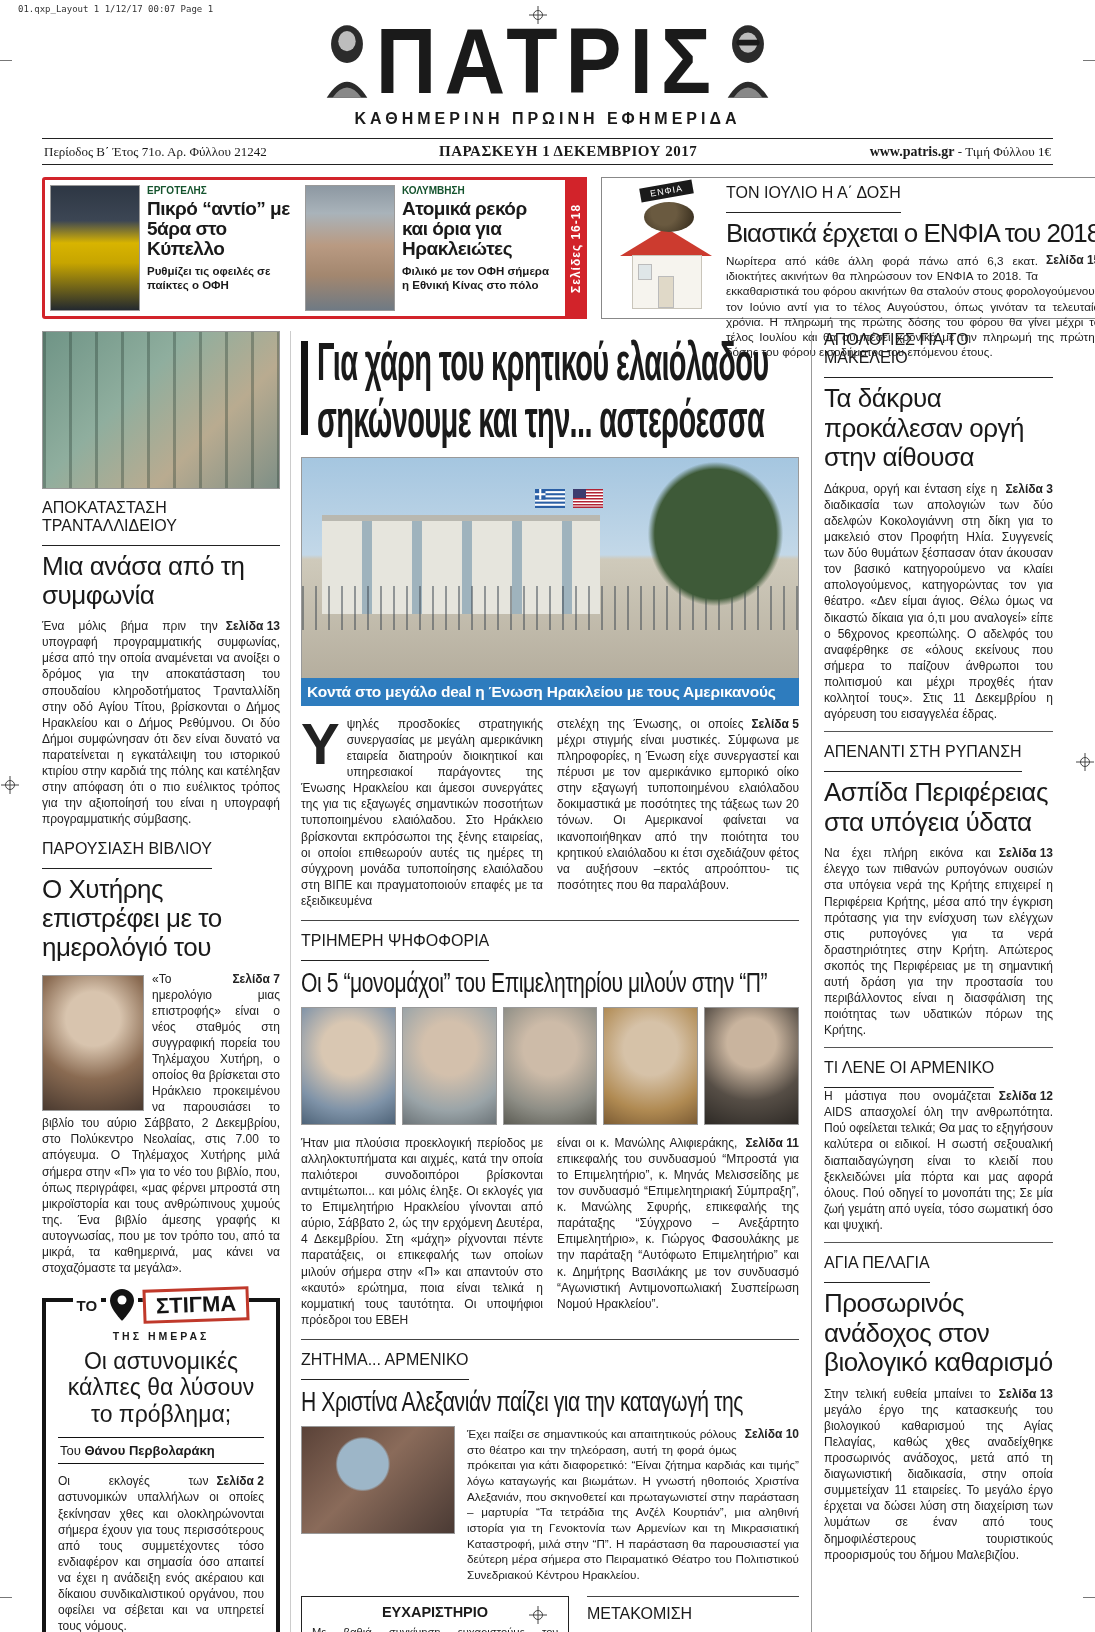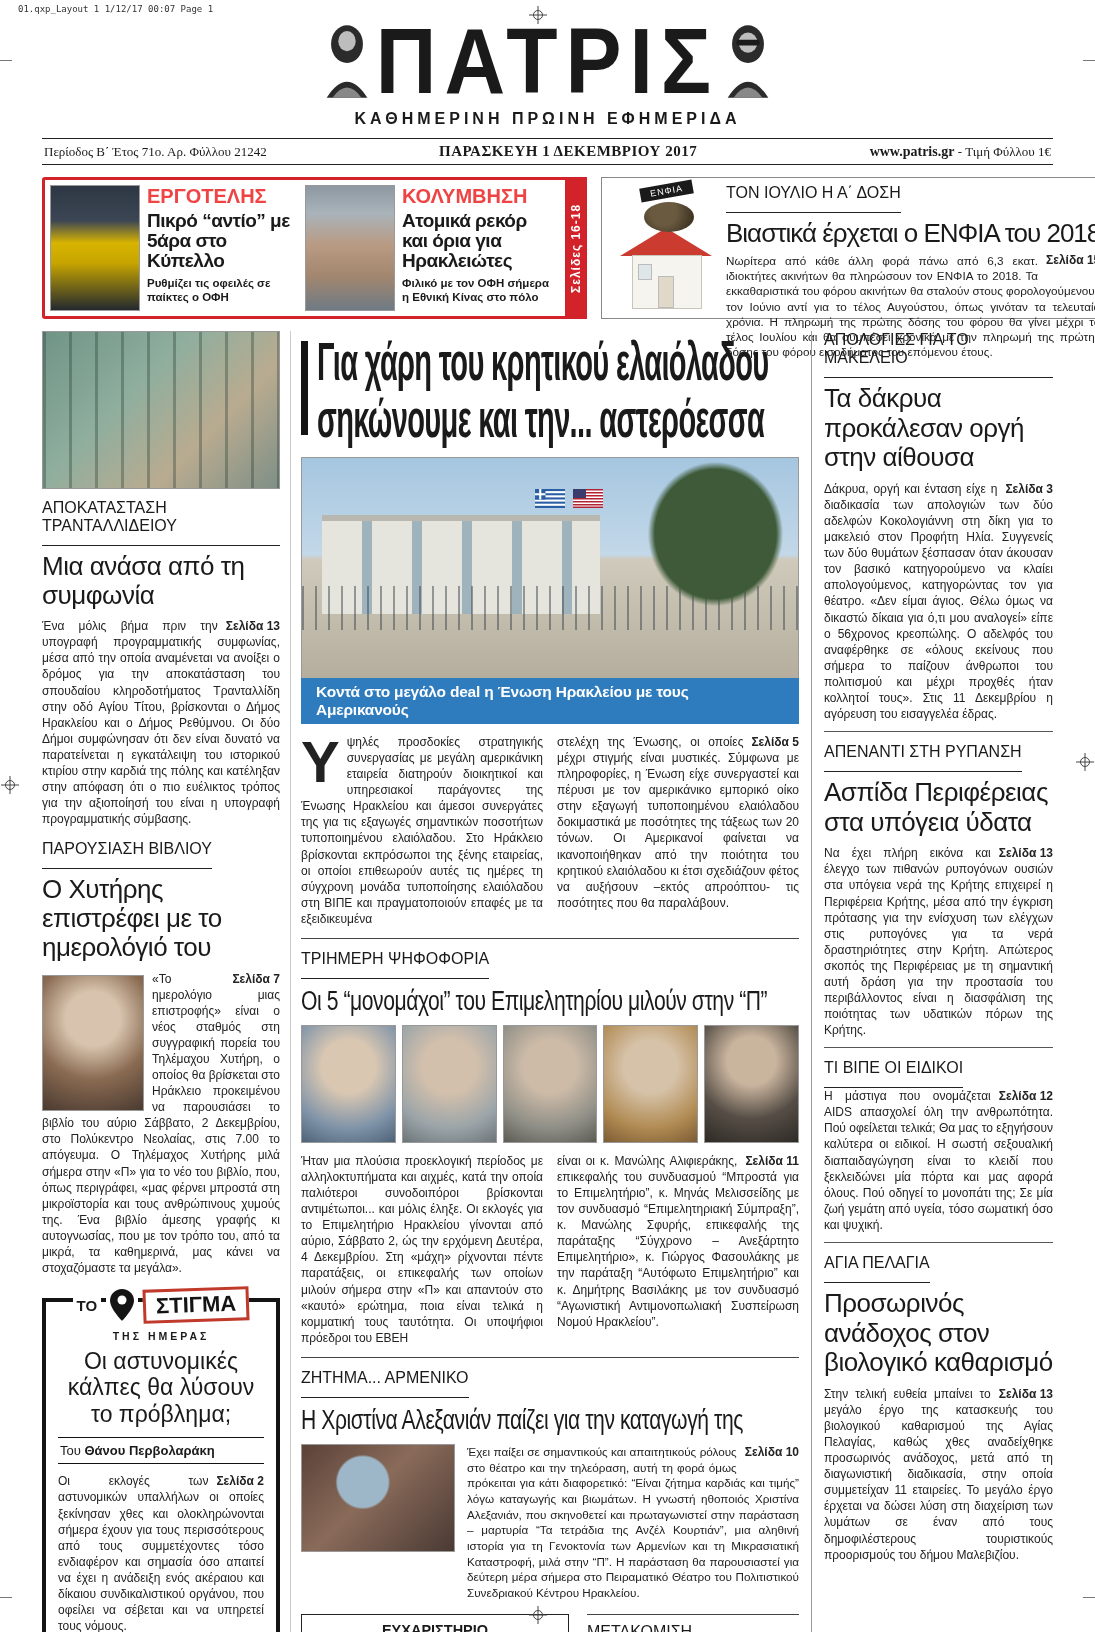--- a/index.html
+++ b/index.html
@@ -24,21 +24,21 @@
   .dateline .right b{font-weight:700;font-size:14px;}
   
   .top-strip{margin:12px 42px 0;display:flex;gap:14px;height:142px;}
   .sports-box{width:502px;flex:none;border:3px solid #d2232a;border-radius:3px;display:flex;gap:8px;
               padding:5px;padding-right:32px;position:relative;background:#fff;}
   .promo{display:flex;gap:7px;flex:1;min-width:0;}
   .sport-photo{width:88px;flex:none;border:1px solid #999;}
   .photo-football{background:linear-gradient(180deg,#2e3744 0%,#3c4654 28%,#d8b400 46%,#c7a500 62%,#23292f 100%);}
   .photo-swimmer{background:linear-gradient(180deg,#8d98a2 0%,#a9b3ba 22%,#b99a82 48%,#a3876f 72%,#6f7a84 100%);}
   .promo-text{min-width:0;}
-  .sport-kicker{color:#ef4444;font-weight:700;font-size:20px;}
+  .sport-kicker{color:#14532d;font-weight:700;font-size:10px;}
   .sport-headline{font-weight:800;font-size:19px;line-height:1.05;margin:3px 0 6px;letter-spacing:-.5px;}
   .sport-sub{font-weight:700;font-size:11.5px;line-height:1.2;}
   .pages-band{position:absolute;top:-3px;right:-3px;bottom:-3px;width:22px;background:#d2232a;color:#fff;
               display:flex;align-items:center;justify-content:center;writing-mode:vertical-rl;
               transform:rotate(180deg);font-weight:700;font-size:12px;letter-spacing:1px;}
   .enfia-box{flex:1;border:1px solid #888;display:flex;gap:10px;padding:6px 10px;}
   .enfia-art{width:104px;flex:none;position:relative;}
   .house-roof{position:absolute;left:8px;top:44px;width:0;height:0;
               border-left:46px solid transparent;border-right:46px solid transparent;border-bottom:28px solid #cc3b2f;}
   .house-body{position:absolute;left:20px;top:71px;width:68px;height:52px;background:#f6f4ee;border:1px solid #c9c5ba;}
@@ -88,21 +88,21 @@
     background:linear-gradient(180deg,#a5c6e0 0%,#c3d8e8 44%,#cfcabb 46%,#b5ae9e 100%);}
   .mp-building{position:absolute;left:4%;top:26%;width:56%;height:42%;background:#e6e5dd;
     border-top:6px solid #b9b8b0;
     background-image:repeating-linear-gradient(90deg,transparent 0 40px,#9fb3bd 40px 50px);}
   .mp-fence{position:absolute;left:0;right:0;top:58%;height:20%;
     background:repeating-linear-gradient(90deg,rgba(60,70,80,.5) 0 2px,transparent 2px 13px);}
   .mp-tree{position:absolute;right:3%;top:2%;width:150px;height:160px;
     background:radial-gradient(ellipse at 55% 45%,#3e5a38 0 52%,transparent 58%);}
   .mp-flags{position:absolute;left:47%;top:14%;display:flex;gap:8px;}
   .mp-flags svg{width:30px;height:19px;}
-  .caption-bar{background:#2e7cbe;color:#fff;font-weight:700;font-size:15.5px;padding:5px 15px;letter-spacing:-.2px;}
+  .caption-bar{background:#2e7cbe;color:#fff;font-weight:700;font-size:15.5px;padding:5px 6px;letter-spacing:-.2px;}
   .two-col{display:flex;gap:14px;margin-top:10px;}
   .two-col>div{flex:1;min-width:0;}
   .dropcap{float:left;font-size:58px;line-height:50px;font-weight:700;margin:3px 7px 0 0;}
   .rule{border-top:1px solid #444;margin:11px 0;}
   .condensed-hl{white-space:nowrap;font-size:24px;font-weight:400;letter-spacing:-.5px;
                 height:32px;line-height:32px;transform:scale(.88,1.15);transform-origin:0 50%;margin:6px 0 8px;}
   .cand-row{display:flex;gap:6px;margin:4px 0 10px;}
   .cand{flex:1;height:116px;border:1px solid #999;}
   .c1{background:radial-gradient(circle at 50% 35%,#d9c7b2 0 30%,#7f93a8 70%,#4e6378 100%);}
   .c2{background:radial-gradient(circle at 50% 35%,#d3c0ac 0 30%,#9aa4a8 70%,#6c7478 100%);}
@@ -377,21 +377,21 @@
       <div class="body-text clearfix"><span class="pageref">Σελίδα 3</span><span>Δάκρυα, οργή και ένταση είχε η διαδικασία των απολογιών των δύο αδελφών Κοκολογιάννη στη δίκη για το μακελειό στον Προφήτη Ηλία. Συγγενείς των δύο θυμάτων ξέσπασαν όταν άκουσαν τον βασικό κατηγορούμενο να κλαίει απολογούμενος, κατηγορώντας τον για θέατρο. «Δεν είμαι άγιος. Θέλω όμως να δικαστώ δίκαια για ό,τι μου αναλογεί» είπε ο 56χρονος κρεοπώλης. Ο αδελφός του αναφέρθηκε σε «όλους εκείνους που σήμερα το παίζουν άνθρωποι του πολιτισμού και μέχρι προχθές ήταν κολλητοί τους». Στις 11 Δεκεμβρίου η αγόρευση του εισαγγελέα έδρας.</span></div>
     </div>
 
     <div class="story">
       <span class="kicker">ΑΠΕΝΑΝΤΙ ΣΤΗ ΡΥΠΑΝΣΗ</span>
       <div class="right-headline">Ασπίδα Περιφέρειας στα υπόγεια ύδατα</div>
       <div class="body-text clearfix"><span class="pageref">Σελίδα 13</span><span>Να έχει πλήρη εικόνα και έλεγχο των πιθανών ρυπογόνων ουσιών στα υπόγεια νερά της Κρήτης επιχειρεί η Περιφέρεια Κρήτης, μέσα από την έγκριση πρότασης για την ενίσχυση των ελέγχων στις ρυπογόνες για τα νερά δραστηριότητες στην Κρήτη. Απώτερος σκοπός της Περιφέρειας με τη σημαντική αυτή δράση για την προστασία του περιβάλλοντος είναι η διασφάλιση της ποιότητας των υδατικών πόρων της Κρήτης.</span></div>
     </div>
 
     <div class="story">
-      <span class="kicker">ΤΙ ΒΙΠΕ ΟΙ ΕΙΔΙΚΟΙ</span>
+      <span class="kicker">ΤΙ ΛΕΝΕ ΟΙ ΑΡΜΕΝΙΚΟ</span>
       <div class="body-text clearfix"><span class="pageref">Σελίδα 12</span><span>Η μάστιγα που ονομάζεται AIDS απασχολεί όλη την ανθρωπότητα. Πού οφείλεται τελικά; Θα μας το εξηγήσουν καλύτερα οι ειδικοί. Η σωστή σεξουαλική διαπαιδαγώγηση είναι το κλειδί που ξεκλειδώνει μία πόρτα και μας αφορά όλους. Πού οδηγεί το μονοπάτι της; Σε μία ζωή γεμάτη από υγεία, τόσο σωματική όσο και ψυχική.</span></div>
     </div>
 
     <div class="story last">
       <span class="kicker">ΑΓΙΑ ΠΕΛΑΓΙΑ</span>
       <div class="right-headline">Προσωρινός ανάδοχος στον βιολογικό καθαρισμό</div>
       <div class="body-text clearfix"><span class="pageref">Σελίδα 13</span><span>Στην τελική ευθεία μπαίνει το μεγάλο έργο της κατασκευής του βιολογικού καθαρισμού της Αγίας Πελαγίας, καθώς χθες αναδείχθηκε προσωρινός ανάδοχος, μετά από τη διαγωνιστική διαδικασία, στην οποία συμμετείχαν 11 εταιρείες. Το μεγάλο έργο έρχεται να δώσει λύση στη διαχείριση των λυμάτων σε έναν από τους δημοφιλέστερους τουριστικούς προορισμούς του δήμου Μαλεβιζίου.</span></div>
     </div>
 
   </div>

